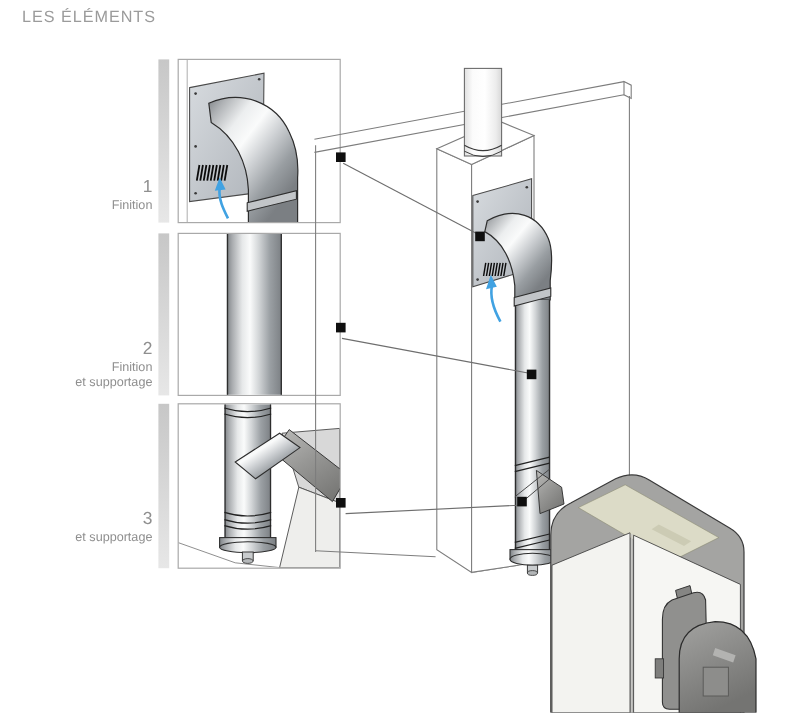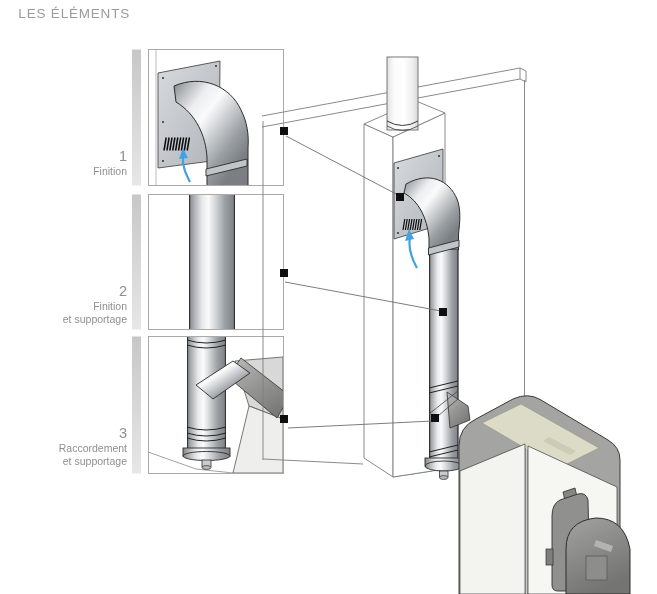--- a/index.html
+++ b/index.html
@@ -271,17 +271,16 @@
   </div>
 
   <div class="legend-item" id="legend-2">
     <div class="num">2</div>
     <div class="lbl">Finition</div>
     <div class="lbl">et supportage</div>
   </div>
 
   <div class="legend-item" id="legend-3">
     <div class="num">3</div>
-    <div class="lbl">Raccordement</div>
     <div class="lbl">et supportage</div>
   </div>
 
 </div>
 
 </body></html>

